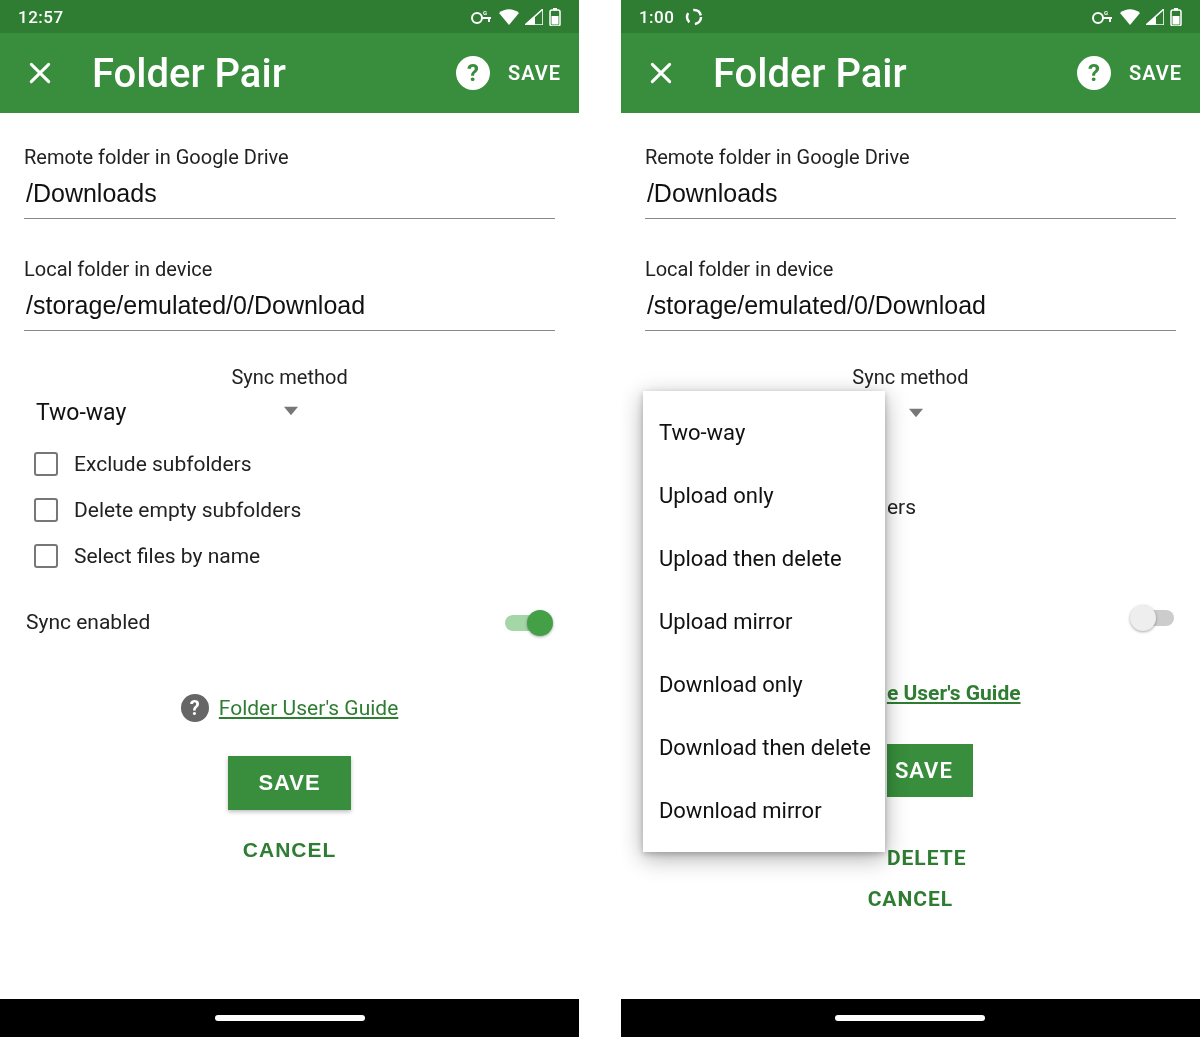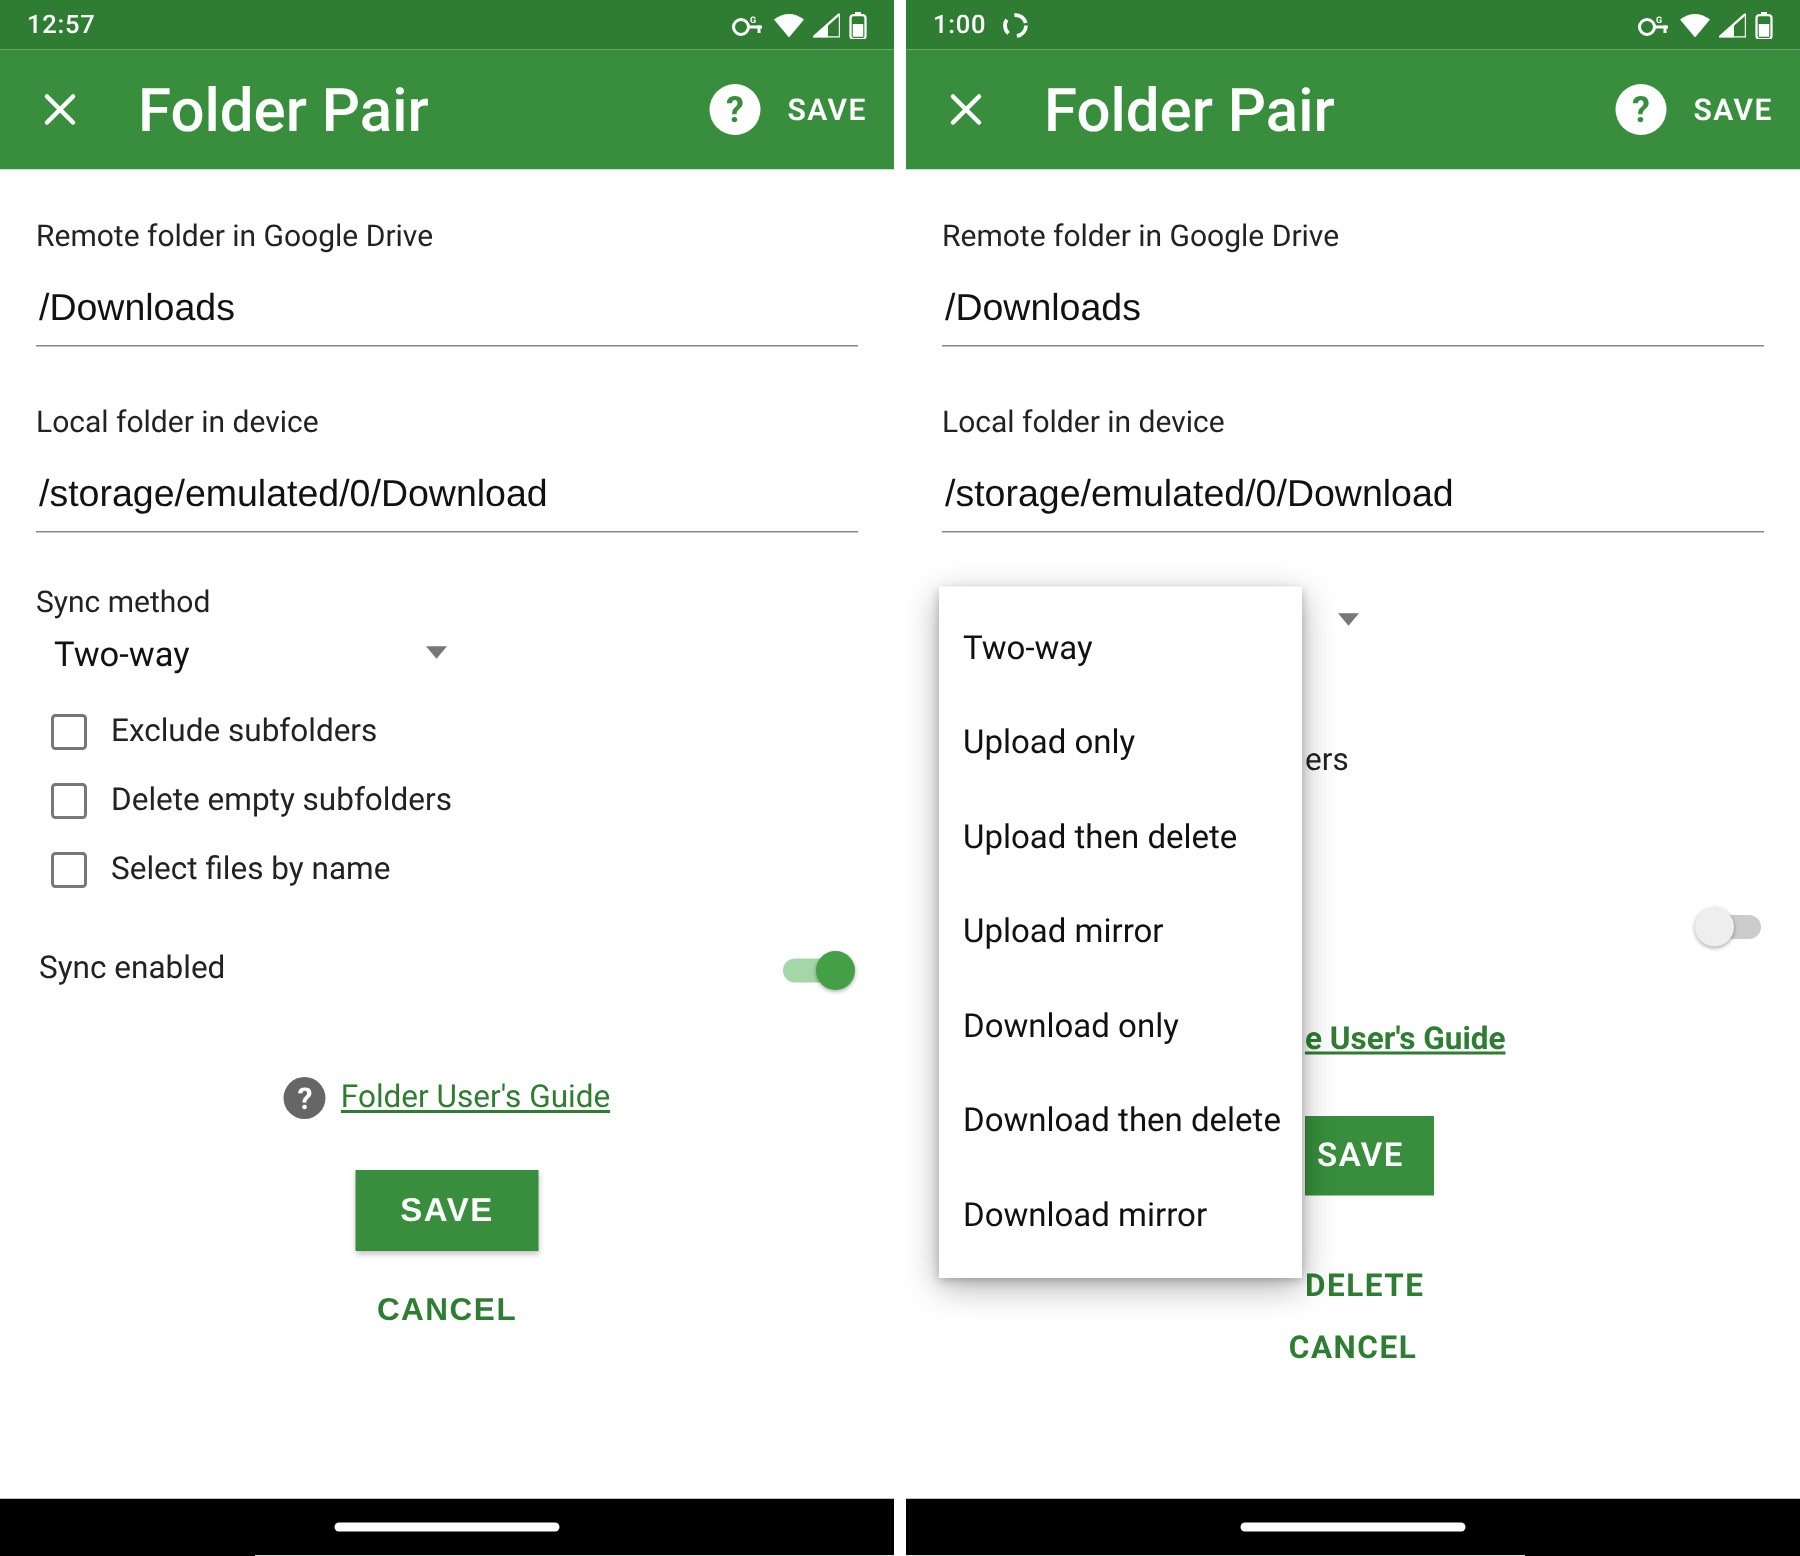--- a/index.html
+++ b/index.html
@@ -9,20 +9,21 @@
     width: 1200px;
     height: 1037px;
     overflow: hidden;
   }
   .canvas {
     width: 1200px;
     height: 1037px;
     display: flex;
     background: #fff;
     position: relative;
+    gap: 17px;
   }
   .phone {
     width: 596px;
     height: 1037px;
     background: #fff;
     position: relative;
     display: flex;
     flex-direction: column;
     overflow: hidden;
   }
@@ -63,25 +64,25 @@
   
   .content { flex:1; background:#fff; padding: 22px 24px 0 24px; position:relative; }
   .field-label { font-size: 20px; color:#222; margin-top: 10px; }
   .field-input {
     width: 100%;
     font-size: 25px;
     color:#111;
     border: none;
     border-bottom: 1px solid #888;
     padding: 8px 2px 10px 2px;
-    margin-top: 14px;
+    margin-top: 2px;
     background: transparent;
   }
   .section-gap { height: 28px; }
-  .sync-method-label { font-size: 20px; color:#222; margin-top: 34px; }
+  .sync-method-label { font-size: 20px; color:#222; margin-top: 34px; text-align: center; }
   .dropdown {
     margin-top: 6px;
     width: 280px;
     display:flex; align-items:center;
     padding: 4px 6px;
     cursor:pointer;
   }
   .dropdown .dd-text { font-size: 23px; color:#111; flex:1; padding-left:6px; }
   .dropdown .caret svg { width:14px; height:14px; fill:#777; }
   .check-row {

